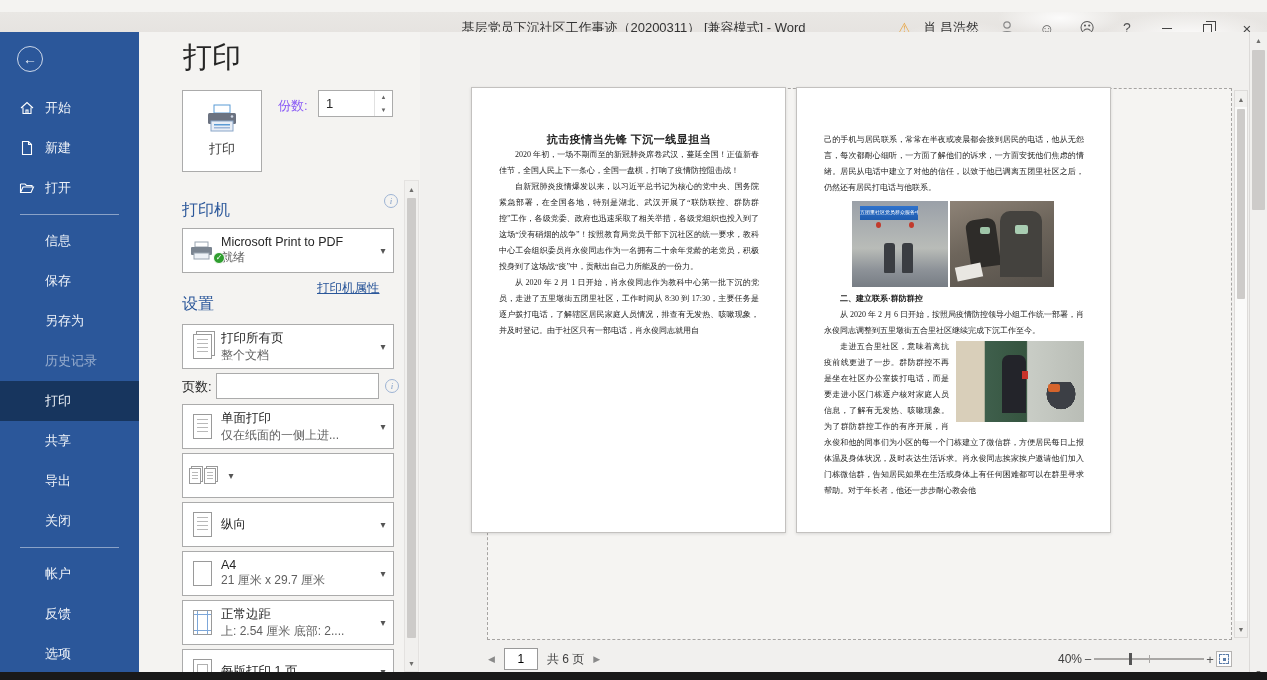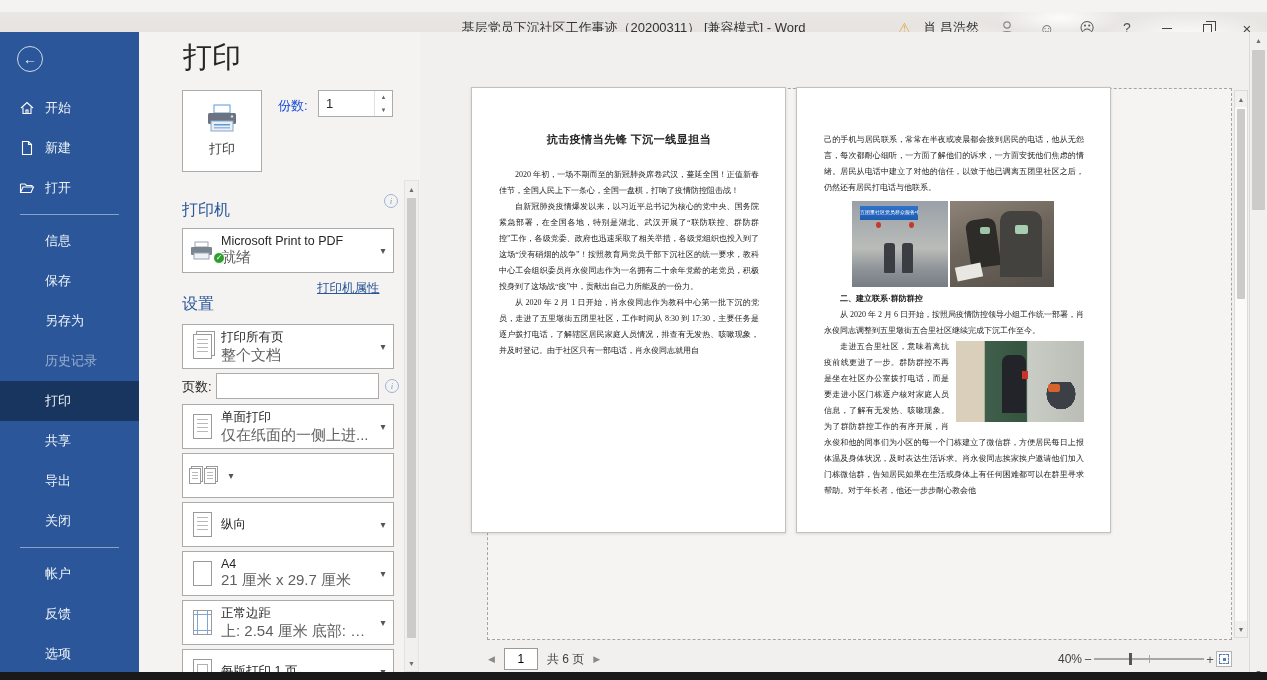--- a/index.html
+++ b/index.html
@@ -45,38 +45,38 @@
   .sb-div { height:1px; background:rgba(255,255,255,.45); margin:6px 20px; }
 
   
   .panel { position:absolute; left:139px; top:32px; width:281px; height:648px;
     background:#f4f3f1; overflow:hidden; }
   .panel-title { position:absolute; left:44px; top:6px; font-size:29px; font-weight:400; color:#262626; }
   .print-btn { position:absolute; left:43px; top:58px; width:80px; height:82px;
     background:#fff; border:1px solid #ababab; display:flex; flex-direction:column;
     align-items:center; justify-content:center; gap:6px; cursor:pointer; }
   .print-btn span { font-size:13px; color:#404040; }
-  .copies-label { position:absolute; left:139px; top:65px; font-size:13px; color:#1d4ed8; }
+  .copies-label { position:absolute; left:139px; top:65px; font-size:13px; color:#8b5cf6; }
   .spinbox { position:absolute; left:179px; top:58px; width:75px; height:27px;
     background:#fff; border:1px solid #ababab; display:flex; }
   .spinbox input { flex:1; border:none; outline:none; font-size:13px; padding-left:7px;
     font-family:"Liberation Sans",sans-serif; color:#262626; width:50px; background:transparent; }
   .spin-arrows { width:18px; display:flex; flex-direction:column; border-left:1px solid #e1e1e1; }
   .spin-arrows div { flex:1; font-size:6px; color:#666; display:flex; align-items:center;
     justify-content:center; cursor:pointer; }
   .sec-head { position:absolute; font-size:16px; color:#2b579a; font-weight:400; }
   .info-badge { position:absolute; width:14px; height:14px; border:1px solid #9db3d4;
     border-radius:50%; color:#7f9cc6; font-size:9px; font-style:italic; font-family:"Liberation Serif",serif;
     display:flex; align-items:center; justify-content:center; cursor:pointer; }
   .dd { position:absolute; left:43px; width:212px; height:45px; background:#fff;
     border:1px solid #ababab; display:flex; align-items:center; cursor:pointer; }
   .dd .dd-icon-box { width:38px; display:flex; align-items:center; justify-content:center; }
   .dd .dd-text { flex:1; overflow:hidden; }
   .dd-title { font-size:12.5px; color:#262626; white-space:nowrap; overflow:hidden; text-overflow:ellipsis; }
-  .dd-sub { font-size:15px; color:#5f5f5f; white-space:pre; overflow:hidden; text-overflow:ellipsis; }
+  .dd-sub { font-size:12px; color:#5f5f5f; white-space:pre; overflow:hidden; text-overflow:ellipsis; }
   .dd .caret { width:20px; color:#555; font-size:10px; text-align:center; }
   .link { position:absolute; font-size:12.5px; color:#2b579a; text-decoration:underline; cursor:pointer; }
   .pages-label { position:absolute; left:43px; font-size:13px; color:#262626; }
   .pages-input { position:absolute; left:77px; width:163px; height:26px; background:#fff;
     border:1px solid #ababab; font-size:13px; padding:0 6px; outline:none;
     font-family:"Liberation Sans",sans-serif; }
 
   
   .ic-doc { width:19px; height:25px; border:1px solid #9a9a9a; background:#fff; position:relative; }
   .ic-doc.lines::after { content:""; position:absolute; left:3px; right:3px; top:4px; bottom:4px;
@@ -110,21 +110,21 @@
   .preview { position:absolute; left:420px; top:32px; width:847px; height:648px; background:#f1f0ee; }
   .canvas { position:absolute; left:67px; top:56px; width:745px; height:552px;
     border:1px dashed #a6a4a2; background:#f5f4f2; }
   .page { position:absolute; top:55px; width:315px; height:446px; background:#fff;
     border:1px solid #c3c1bf; box-shadow:0 1px 3px rgba(0,0,0,.12);
     font-family:"Liberation Serif",serif; color:#222; }
   .page-left { left:51px; }
   .page-right { left:376px; }
   .page-inner { padding:44px 26px 0 27px; }
   .doc-title { font-family:"Liberation Sans",sans-serif; font-weight:bold; font-size:11px;
-    text-align:center; margin-bottom:20px; letter-spacing:.5px; }
+    text-align:center; letter-spacing:.5px; }
   .doc-intro { font-style:italic; font-size:8px; line-height:16px; text-indent:16px;
     text-align:justify; color:#3a3a3a; margin-bottom:14px; }
   .doc-p { font-size:8px; line-height:16px; text-indent:16px; text-align:justify; }
   .doc-h { font-size:8px; line-height:16px; text-indent:16px; font-weight:bold; }
   .photos-row { display:flex; gap:2px; margin:5px 0 4px 28px; }
   .photo { position:relative; overflow:hidden; }
   .photo-entrance { width:96px; height:86px;
     background:linear-gradient(180deg,#9aa0a8 0%,#b9bcb8 55%,#8d9298 80%,#777d84 100%); }
   .photo-entrance .sign { position:absolute; left:8px; right:30px; top:5px; height:14px;
     background:linear-gradient(#2f72cc,#1e5cb0); color:#fff; font-size:5px; line-height:14px;

